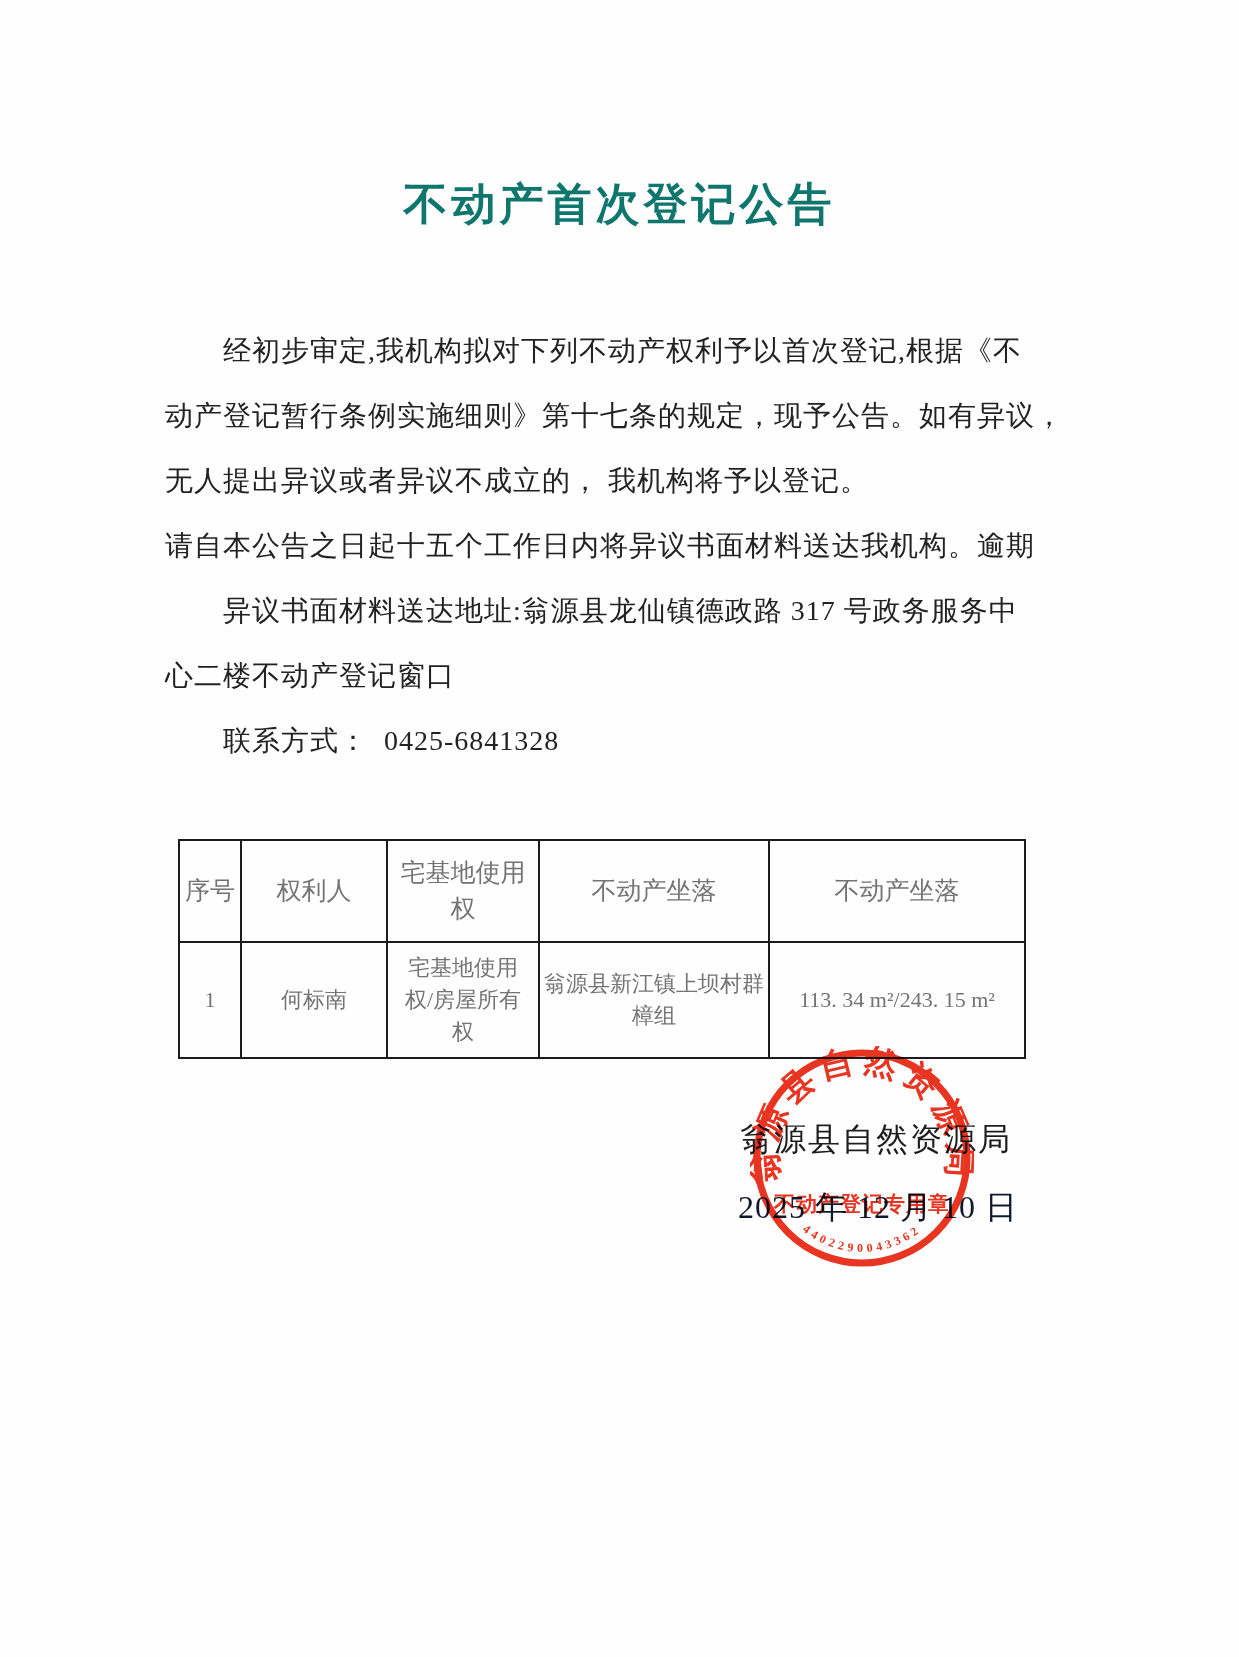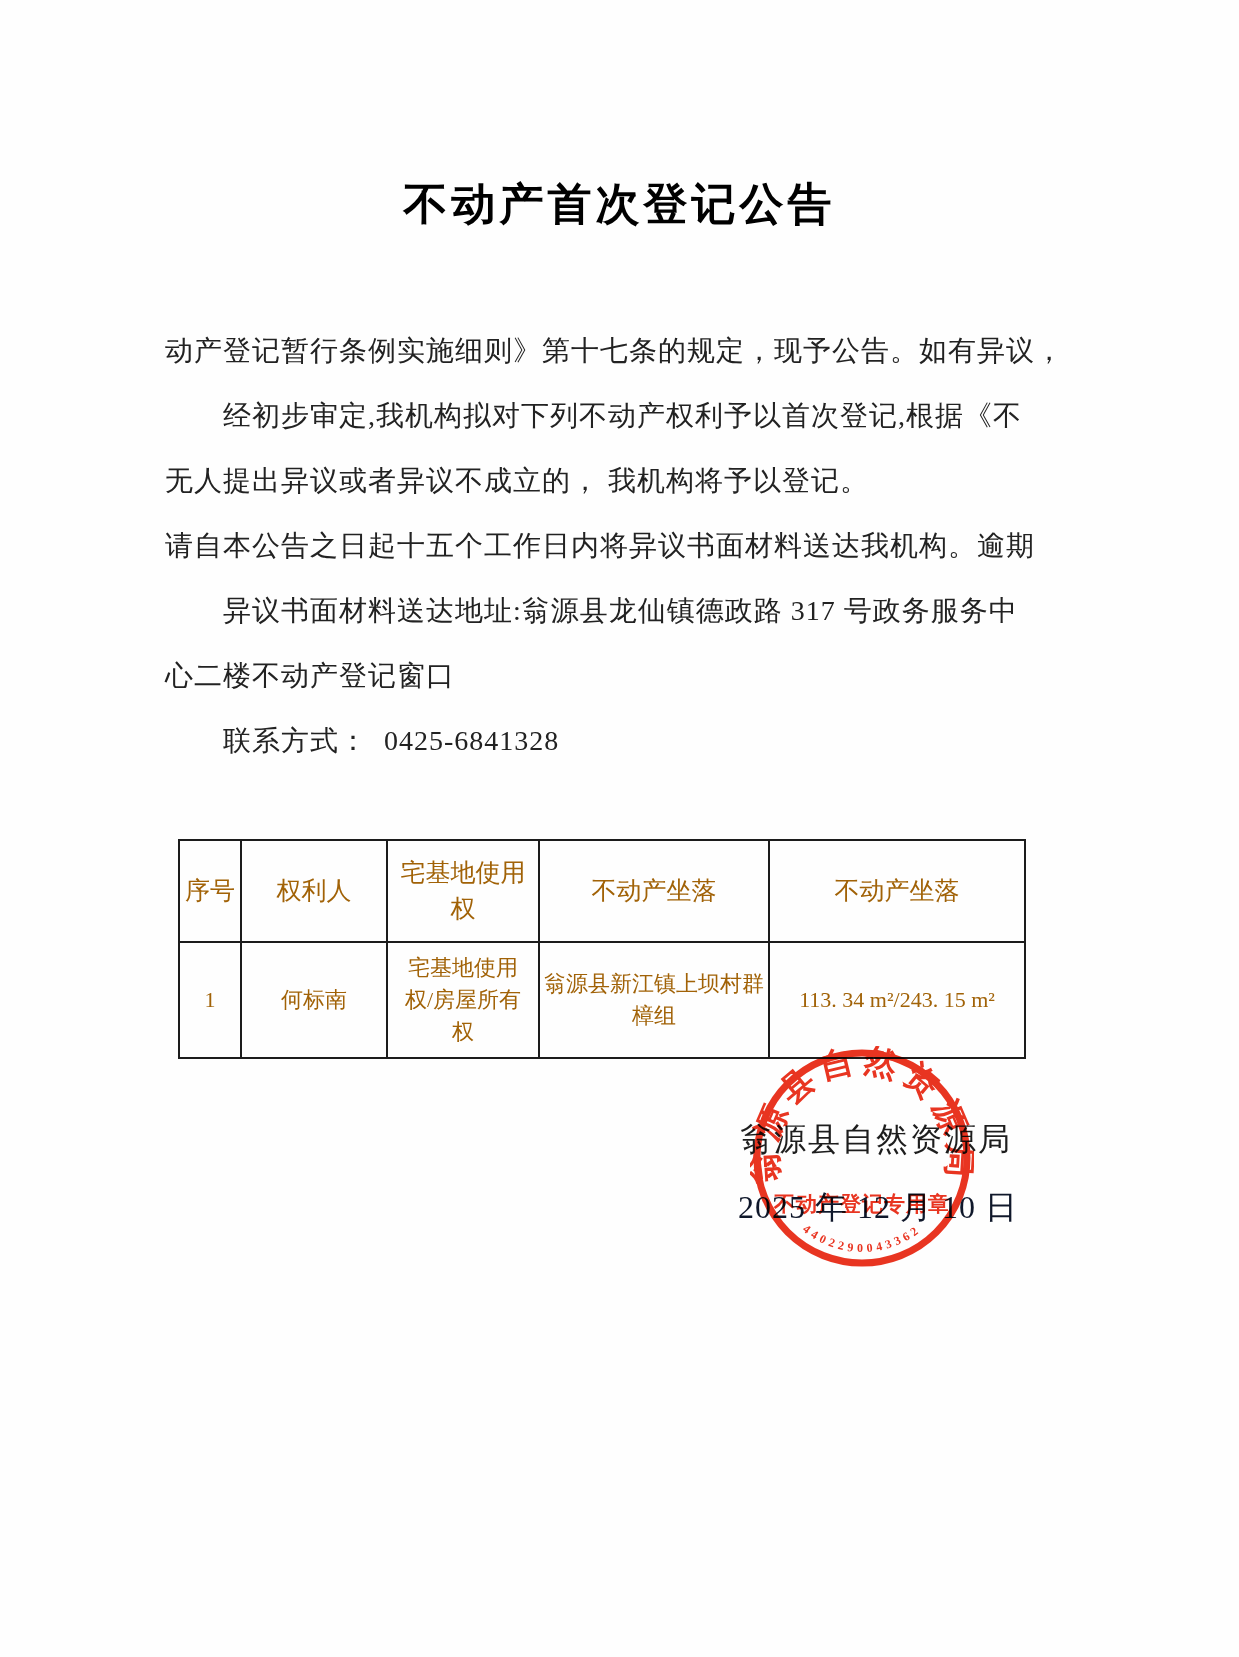--- a/index.html
+++ b/index.html
@@ -11,41 +11,41 @@
     overflow:hidden;
     font-family:"Liberation Serif","DejaVu Serif",serif;
     color:#1f1f1f;
   }
   .doc-title{
     margin:175px 0 0 0;
     text-align:center;
     font-size:44px;
     font-weight:bold;
     letter-spacing:4px;
-    color:#000000;
+    color:#0f766e;
   }
   .body-block{
     margin:84px 196px 0 165px;
     font-size:28px;
     letter-spacing:1px;
     color:#222;
   }
   .body-line{
     height:65px;
     line-height:65px;
     white-space:pre;
   }
   .indent{ text-indent:58px; }
   
   .reg-table{
     margin:66px 0 0 178px;
     border-collapse:collapse;
     table-layout:fixed;
     width:846px;
-    color:#a16207;
+    color:#737373;
     padding-left:46px;
   }
   .reg-table td,.reg-table th{
     border:2px solid #1c1c1c;
     text-align:center;
     vertical-align:middle;
     font-weight:normal;
     padding:2px 1px;
     word-break:break-all;
     line-height:1.45;
@@ -78,22 +78,22 @@
   .seal .serial-text{ font-size:12px; letter-spacing:4px; font-weight:bold; }
 </style>
 </head>
 <body>
 
 <div class="page">
 
   <h1 class="doc-title">不动产首次登记公告</h1>
 
   <div class="body-block">
+    <div class="body-line indent">经初步审定,我机构拟对下列不动产权利予以首次登记,根据《不</div>
     <div class="body-line">动产登记暂行条例实施细则》第十七条的规定，现予公告。如有异议，</div>
-    <div class="body-line indent">经初步审定,我机构拟对下列不动产权利予以首次登记,根据《不</div>
     <div class="body-line">无人提出异议或者异议不成立的， 我机构将予以登记。</div>
     <div class="body-line">请自本公告之日起十五个工作日内将异议书面材料送达我机构。逾期</div>
     <div class="body-line indent">异议书面材料送达地址:翁源县龙仙镇德政路 317 号政务服务中</div>
     <div class="body-line">心二楼不动产登记窗口</div>
     <div class="body-line indent">联系方式：  0425-6841328</div>
   </div>
 
   <table class="reg-table">
     <colgroup>
       <col class="c1">

